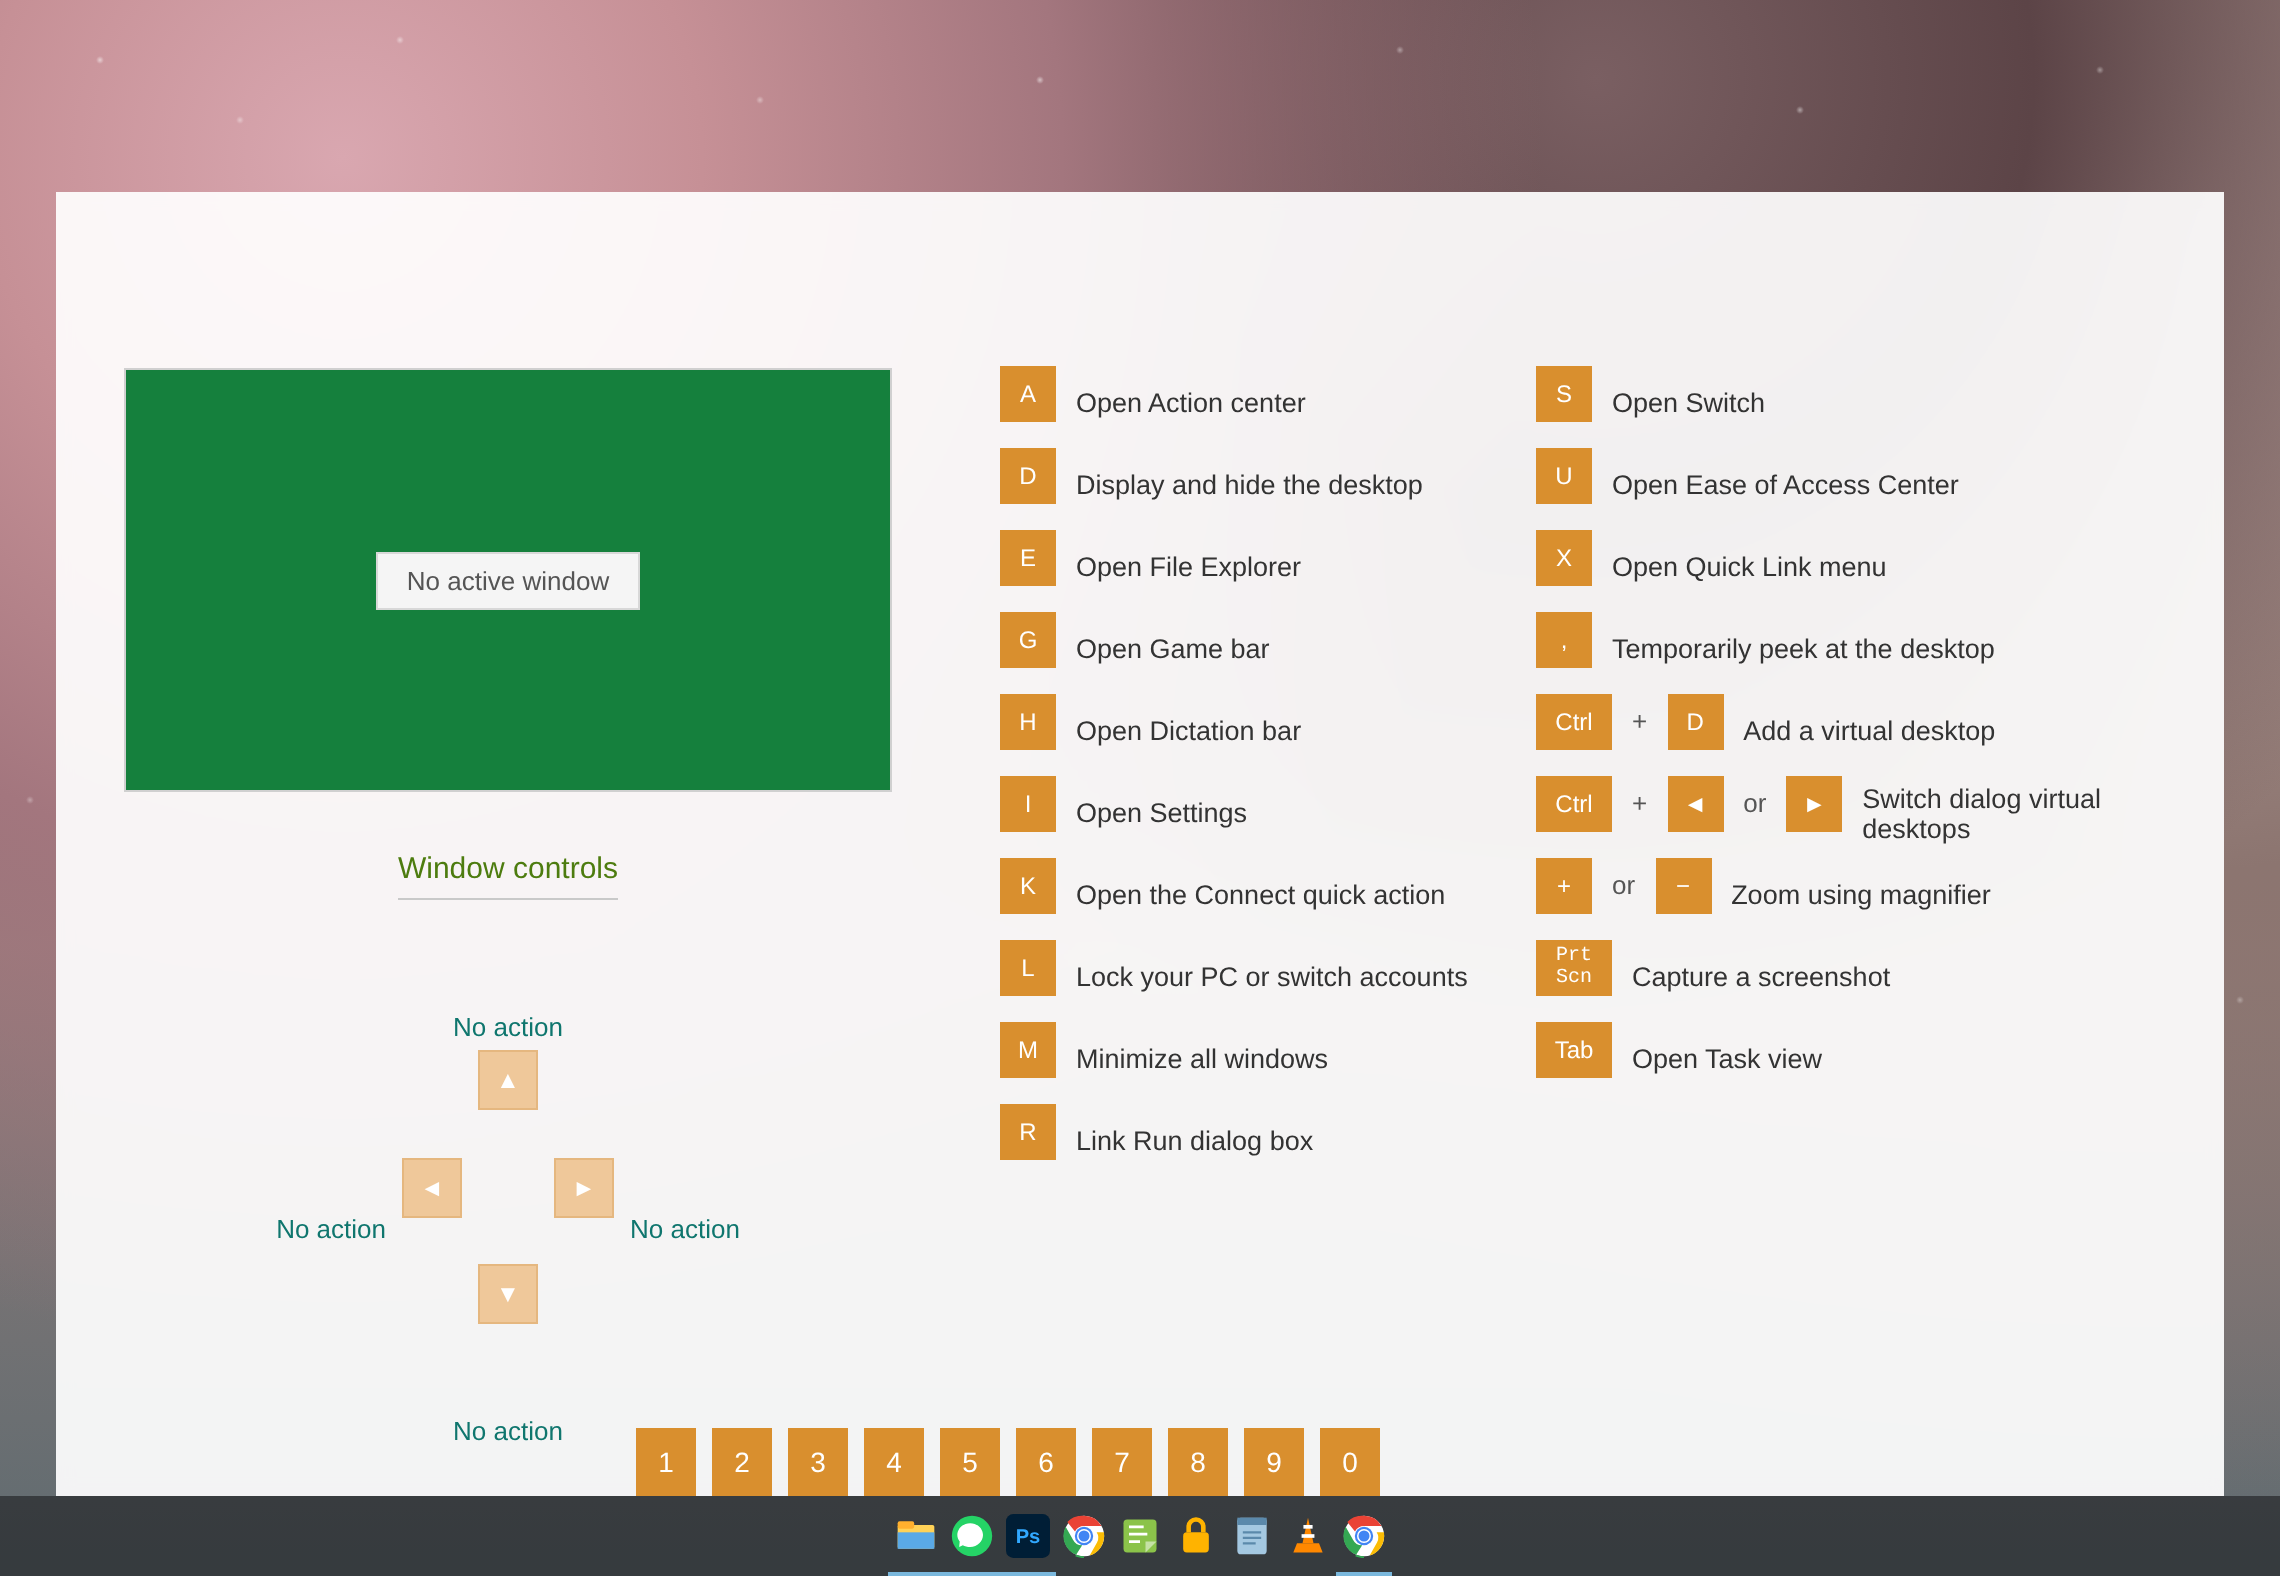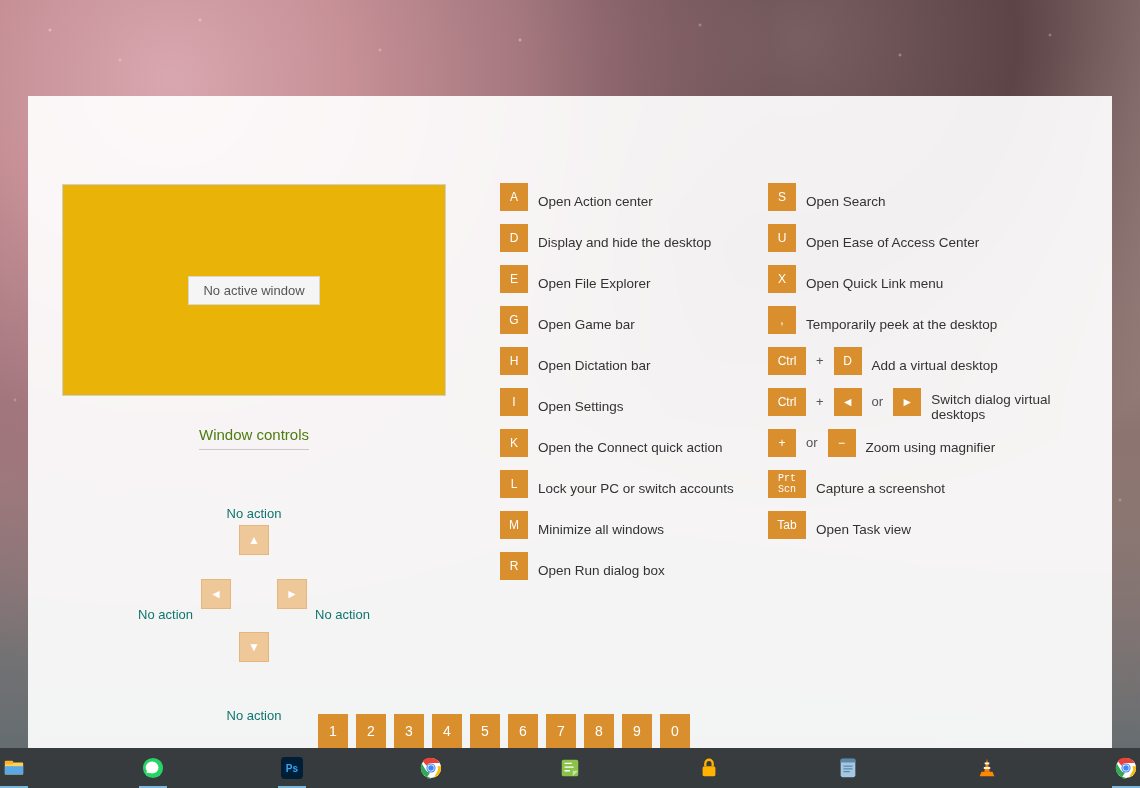--- a/index.html
+++ b/index.html
@@ -38,21 +38,21 @@
     overflow: hidden;
   }
 
   .content { position: relative; width:100%; height:100%; }
 
   
   .preview-box {
     position:absolute;
     left:34px; top:88px;
     width:384px; height:212px;
-    background:#eab308;
+    background:#15803d;
     border:1px solid #d0d0d0;
     display:flex; align-items:center; justify-content:center;
   }
   .no-window-chip {
     background:#f5f5f5;
     border:1px solid #d8d8d8;
     padding:6px 14px;
     font-size:13px;
     color:#555;
   }
@@ -111,21 +111,21 @@
     background:#d98f2e;
     color:#fff; font-size:14px;
     display:flex; align-items:center; justify-content:center;
   }
 
   
   .taskbar {
     position:absolute; left:0; bottom:0;
     width:100%; height:40px;
     background: rgba(20,20,22,0.55);
-    display:flex; align-items:center; justify-content:space-between;
+    display:flex; align-items:center; justify-content:center;
     text-decoration:underline;
   }
   .tb-icon {
     width:28px; height:28px;
     display:flex; align-items:center; justify-content:center;
     border-radius:3px;
   }
   .tb-icon svg { width:22px; height:22px; }
 </style>
 </head>
@@ -191,27 +191,27 @@
         <div class="shortcut-row">
           <div class="key">L</div>
           <div class="desc">Lock your PC or switch accounts</div>
         </div>
         <div class="shortcut-row">
           <div class="key">M</div>
           <div class="desc">Minimize all windows</div>
         </div>
         <div class="shortcut-row">
           <div class="key">R</div>
-          <div class="desc">Open Run dialog box</div>
+          <div class="desc">Link Run dialog box</div>
         </div>
       </div>
     <div class="col-b" id="col-b">
         <div class="shortcut-row">
           <div class="key">S</div>
-          <div class="desc">Open Search</div>
+          <div class="desc">Open Switch</div>
         </div>
         <div class="shortcut-row">
           <div class="key">U</div>
           <div class="desc">Open Ease of Access Center</div>
         </div>
         <div class="shortcut-row">
           <div class="key">X</div>
           <div class="desc">Open Quick Link menu</div>
         </div>
         <div class="shortcut-row">

